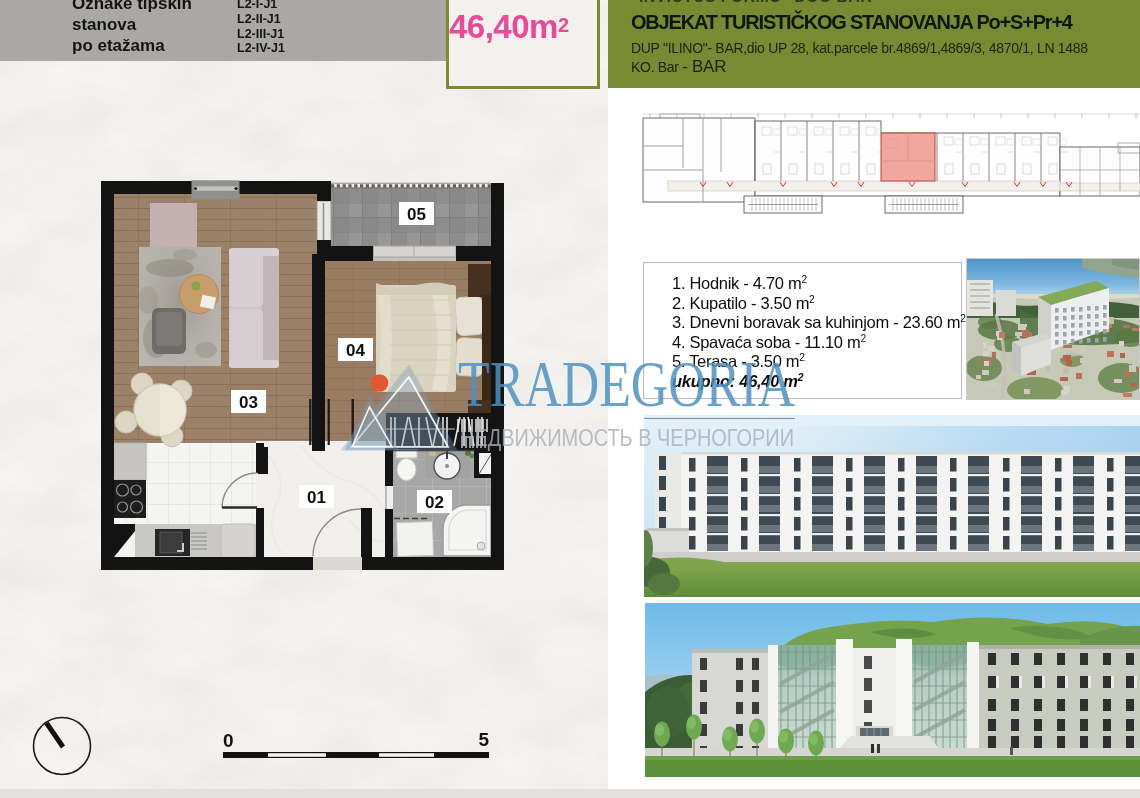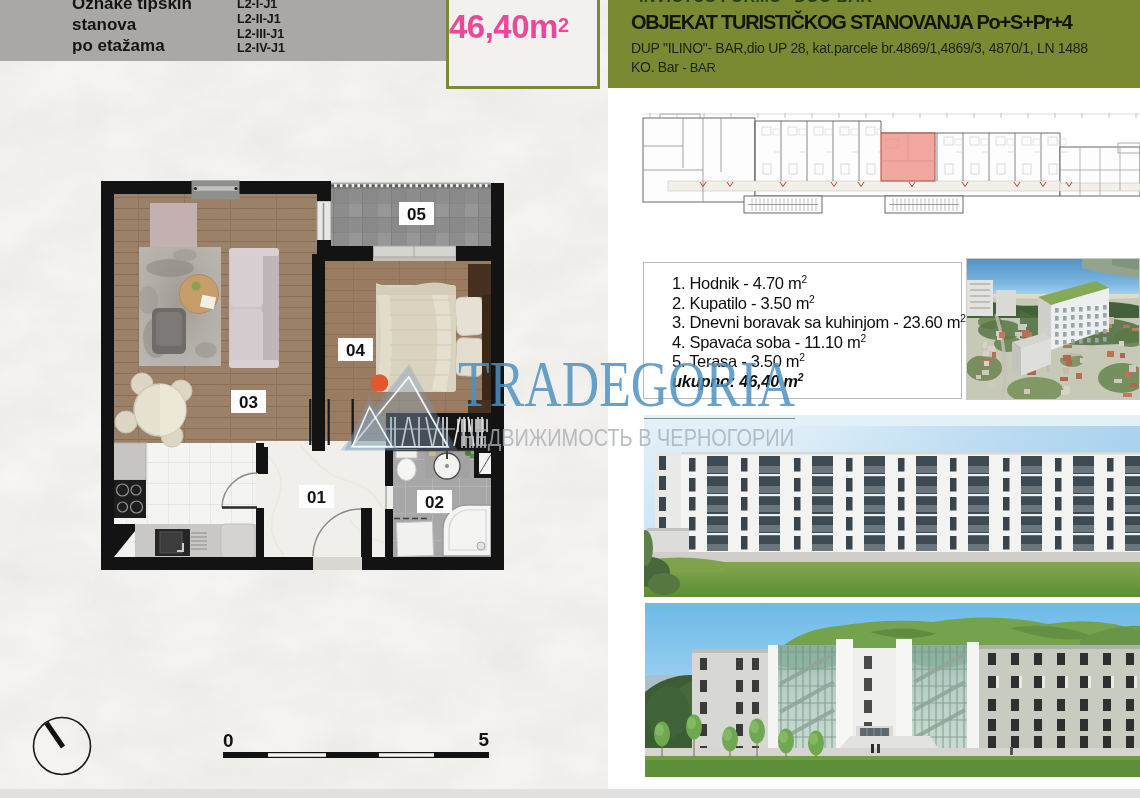--- a/index.html
+++ b/index.html
@@ -29,21 +29,21 @@
 <div class="abs" style="left:446px;top:-12px;width:148px;height:95px;background:#f2f1ee;border:3px solid #7c8b33;"></div>
 
 <div class="abs" style="left:449px;top:8px;width:145px;font-size:33px;font-weight:bold;color:#ec4899;letter-spacing:-0.5px;">46,40m<span style="font-size:20px;vertical-align:6px;">2</span></div>
 
 <div class="abs" style="left:608px;top:0;width:532px;height:88px;background:#7a8a33;"></div>
 
 <div class="abs" style="left:631px;top:-12px;font-size:16px;font-weight:bold;color:#23400f;letter-spacing:0.3px;">"INVICTUS FORMO" DOO BAR</div>
 
 <div class="abs" style="left:631px;top:11px;font-size:20px;font-weight:bold;color:#10160a;letter-spacing:-1.2px;">OBJEKAT TURISTIČKOG STANOVANJA Po+S+Pr+4</div>
 
-<div class="abs" style="left:631px;top:39px;font-size:14px;color:#17250b;line-height:18.5px;letter-spacing:-0.3px;">DUP "ILINO"- BAR,dio UP 28, kat.parcele br.4869/1,4869/3, 4870/1, LN 1488<br>KO. Bar <span style="font-size:13px;">- BAR</span></div>
+<div class="abs" style="left:631px;top:39px;font-size:14px;color:#17250b;line-height:18.5px;letter-spacing:-0.3px;">DUP "ILINO"- BAR,dio UP 28, kat.parcele br.4869/1,4869/3, 4870/1, LN 1488<br>KO. Bar <span style="font-size:17px;">- BAR</span></div>
 
 <div class="abs" style="left:643px;top:262px;width:317px;height:135px;background:#fff;border:1px solid #b9b9b9;"></div>
 
 <div class="abs" style="left:652px;top:274px;font-size:16.5px;color:#0c0c0c;line-height:19.6px;letter-spacing:-0.3px;margin-left:20px;">1. Hodnik - 4.70 m<sup>2</sup><br>2. Kupatilo - 3.50 m<sup>2</sup><br>3. Dnevni boravak sa kuhinjom - 23.60 m<sup>2</sup><br>4. Spavaća soba - 11.10 m<sup>2</sup><br>5. Terasa - 3.50 m<sup>2</sup><br><b><i>ukupno: 46,40 m<sup>2</sup></i></b></div>
 
 <svg class="abs" style="left:0;top:0" width="1140" height="798" viewBox="0 0 1140 798">
 <defs>
 <pattern id="wood" width="46" height="11" patternUnits="userSpaceOnUse">
 <rect width="46" height="11" fill="#9c8169"></rect>
 <rect width="46" height="1" y="10" fill="#8a6f58"></rect>

